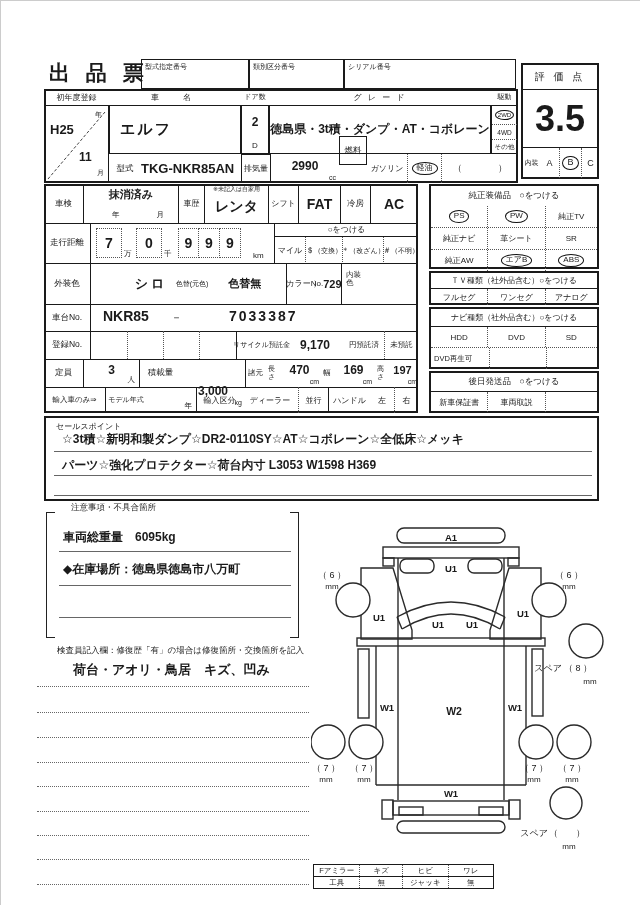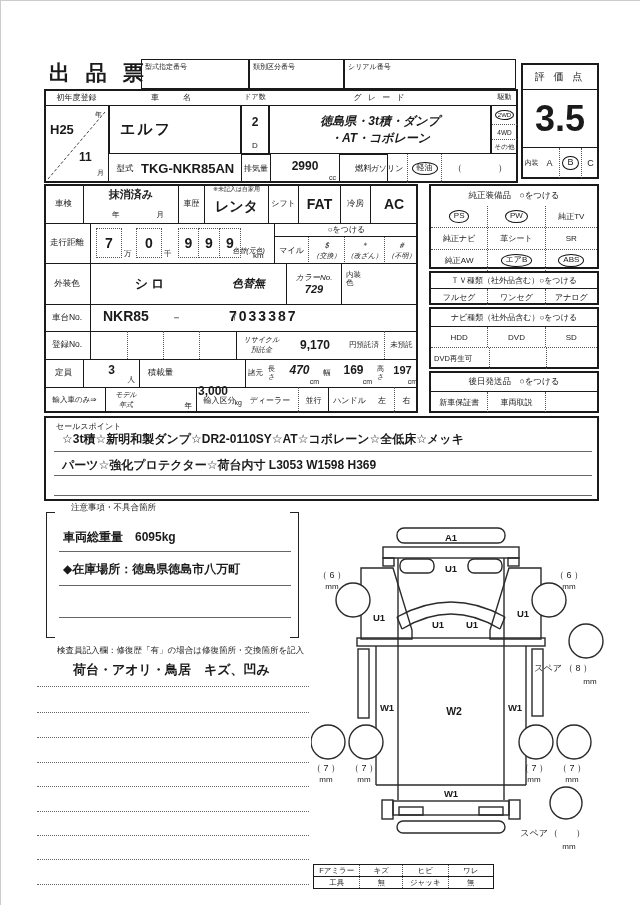--- a/index.html
+++ b/index.html
@@ -1,21 +1,21 @@
 <!DOCTYPE html>
 <html><head>
 <meta charset="utf-8">
 <style>
   html,body{margin:0;padding:0;background:#e8e8e8;}
   .page{position:relative;width:640px;height:905px;background:#fff;
         font-family:"Liberation Sans","DejaVu Sans",sans-serif;color:#1a1a1a;
         border:1px solid #ccc;overflow:hidden;}
   .a{position:absolute;box-sizing:border-box;white-space:nowrap;}
   .fc{display:flex;align-items:center;justify-content:center;}
-  .col{display:flex;flex-direction:column;align-items:center;justify-content:center;font-style:italic;}
+  .col{display:flex;flex-direction:row;align-items:center;justify-content:center;}
   .b{font-weight:bold;}
   .bd{border:2px solid #1a1a1a;}
   .bd1{border:1.3px solid #1a1a1a;}
   .br{border-right:1.3px solid #1a1a1a;}
   .bb{border-bottom:1.3px solid #1a1a1a;}
   .bt{border-top:1.3px solid #1a1a1a;}
   .dl{border-left:1.2px dotted #555;}
   .dt{border-top:1.2px dotted #555;}
   .dot{border:1.4px dotted #555;}
   .circ{display:inline-block;border:1.7px solid #111;border-radius:50%;padding:1px 4px;line-height:1.1;}
@@ -97,21 +97,21 @@
     <div class="fc f6 dt" style="height:15px;">その他</div>
   </div>
 
   <div class="a fc f85" style="left:108px;top:153px;width:32px;height:29px;">型式</div>
   <div class="a b f13" style="left:140px;top:153px;width:100px;height:29px;display:flex;align-items:center;">TKG-NKR85AN</div>
   <div class="a fc f8 bd1" style="left:240px;top:153px;width:30px;height:29px;">排気量</div>
   <div class="a" style="left:270px;top:153px;width:68px;height:29px;">
     <div class="fc b f12" style="height:24px;">2990</div>
     <span class="a f7" style="right:3px;bottom:2px;">cc</span>
   </div>
-  <div class="a fc f85 bd1" style="left:338px;top:153px;width:49px;height:29px;">燃料</div>
+  <div class="a fc f85 bd1" style="left:338px;top:135px;width:28px;height:29px;">燃料</div>
   <div class="a fc f8" style="left:366px;top:153px;width:40px;height:29px;">ガソリン</div>
   <div class="a fc dl" style="left:406px;top:153px;width:34px;height:29px;">
     <span class="circ f8">軽油</span>
   </div>
   <div class="a fc f9 dl" style="left:440px;top:153px;width:77px;height:29px;">（　　　　）</div>
 
   <div class="a bd" style="left:43px;top:183px;width:374px;height:229px;"></div>
 
   <div class="a fc f85 br" style="left:43px;top:183px;width:40px;height:39px;">車検</div>
   <div class="a br" style="left:83px;top:183px;width:95px;height:39px;">
@@ -201,21 +201,21 @@
     <span class="a f75" style="right:4px;bottom:2px;">人</span>
   </div>
   <div class="a fc f85" style="left:138px;top:358px;width:42px;height:28px;border-left:1.3px solid #1a1a1a;">積載量</div>
   <div class="a" style="left:180px;top:358px;width:64px;height:28px;margin-top:21px;">
     <div class="fc b f12" style="height:22px;">3,000</div>
     <span class="a f7" style="right:3px;bottom:2px;">kg</span>
   </div>
   <div class="a fc f75" style="left:244px;top:358px;width:20px;height:28px;border-left:1.3px solid #1a1a1a;">諸元</div>
   <div class="a fc f7 wrap" style="left:264px;top:358px;width:13px;height:28px;text-align:center;">長さ</div>
   <div class="a" style="left:277px;top:358px;width:43px;height:28px;">
-    <div class="fc b f12" style="height:22px;font-style:italic;">470</div>
+    <div class="fc b f12" style="height:22px;">470</div>
     <span class="a f7" style="right:2px;bottom:2px;">cm</span>
   </div>
   <div class="a fc f75" style="left:320px;top:358px;width:12px;height:28px;">幅</div>
   <div class="a" style="left:332px;top:358px;width:41px;height:28px;">
     <div class="fc b f12" style="height:22px;">169</div>
     <span class="a f7" style="right:2px;bottom:2px;">cm</span>
   </div>
   <div class="a fc f7 wrap" style="left:373px;top:358px;width:13px;height:28px;text-align:center;">高さ</div>
   <div class="a" style="left:386px;top:358px;width:31px;height:28px;">
     <div class="fc b f11" style="height:22px;">197</div>

